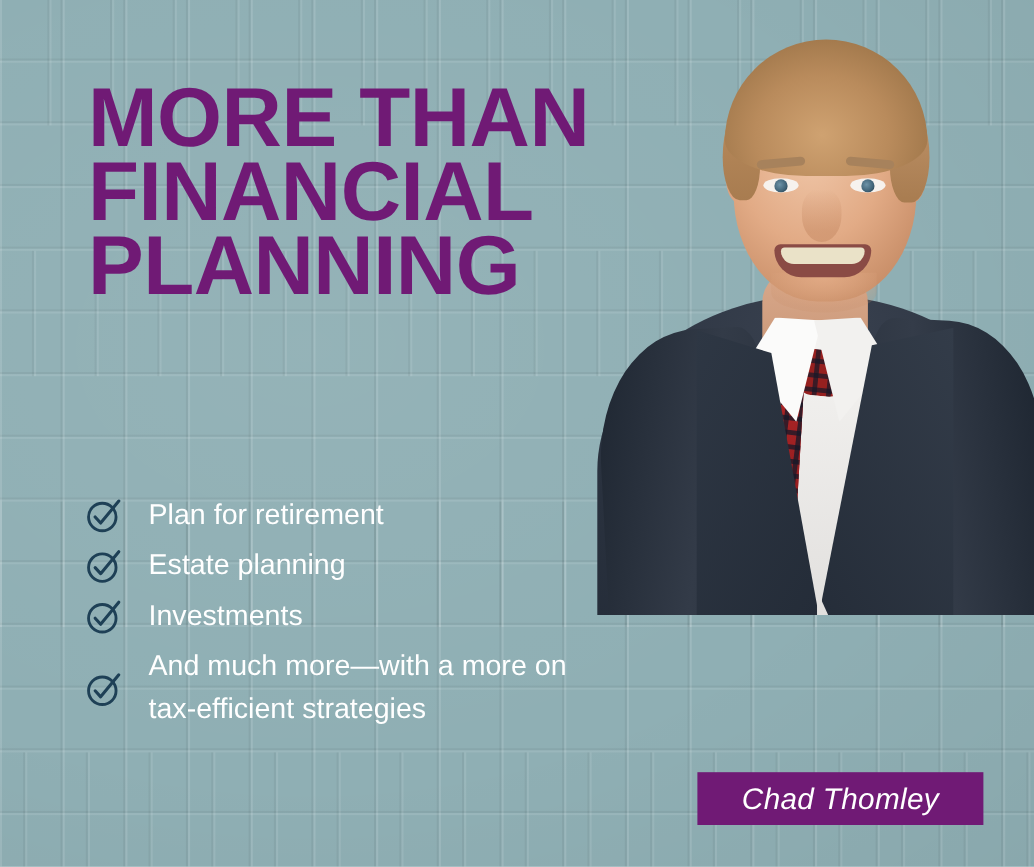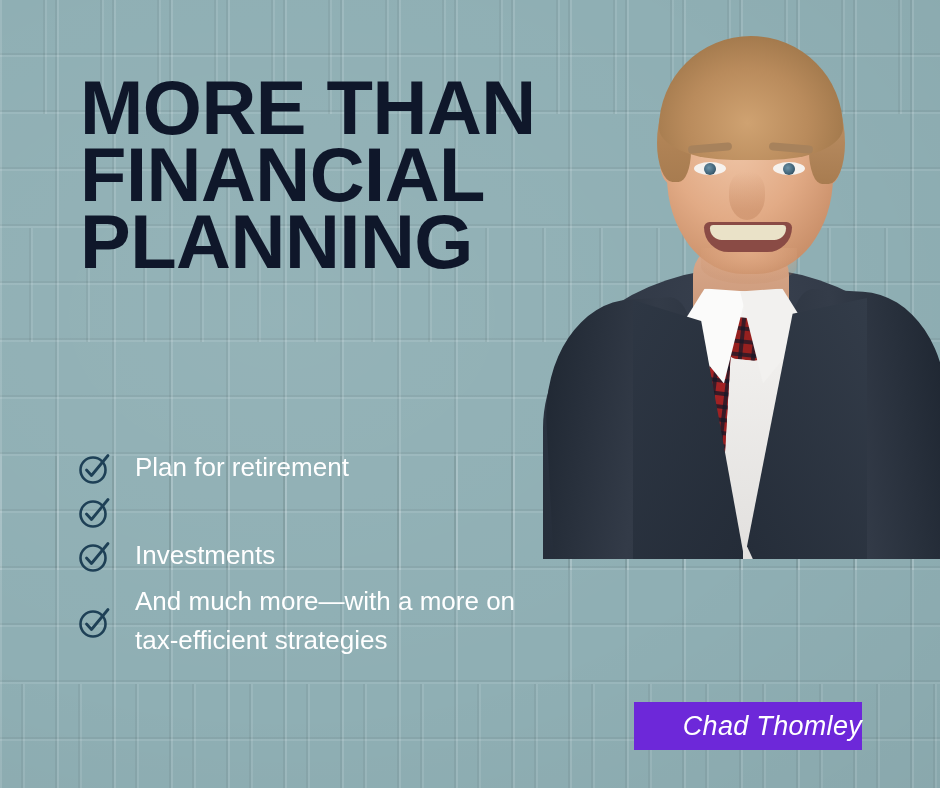--- a/index.html
+++ b/index.html
@@ -54,21 +54,21 @@
     background:
       radial-gradient(130% 110% at 30% 40%, rgba(255,255,255,0.05) 0%, rgba(0,0,0,0.0) 45%, rgba(0,0,0,0.07) 100%);
   }
 
   
   .headline {
     position: absolute;
     left: 80px;
     top: 74px;
     width: 540px;
-    color: #0f172a;
+    color: #701a75;
     font-size: 76px;
     line-height: 67px;
     font-weight: bold;
     letter-spacing: -0.5px;
     white-space: pre-line;
     text-transform: uppercase;
   }
   .subhead {
     position: absolute;
     left: 40px;
@@ -353,26 +353,26 @@
     height: 36px;
     background: radial-gradient(60% 80% at 50% 10%, rgba(226,171,134,0.9), rgba(201,143,105,0.2));
     border-radius: 0 0 50% 50%;
   }
 
   
   .name-badge {
     position: absolute;
     left: 634px;
     top: 702px;
-    width: 228px;
+    width: 260px;
     height: 48px;
-    background: #6d28d9;
+    background: #701a75;
     display: flex;
     align-items: center;
-    justify-content: flex-end;
+    justify-content: center;
   }
   .name-badge span {
     color: #ffffff;
     font-size: 27px;
     font-style: italic;
     font-weight: normal;
     letter-spacing: 0.3px;
   }
 </style>
 </head>
@@ -437,20 +437,21 @@
       <span class="bullet-text">Plan for retirement</span>
     </div>
 
     <div class="bullet-row">
       <span class="bullet-icon">
         <svg width="33" height="33" viewBox="0 0 33 33">
           <circle cx="15" cy="18" r="12.5" fill="none" stroke="#1E4056" stroke-width="2.6"></circle>
           <path d="M8.5 18 L13.5 23.5 L30 3.5" fill="none" stroke="#1E4056" stroke-width="2.8" stroke-linecap="round" stroke-linejoin="round"></path>
         </svg>
       </span>
+      <span class="bullet-text">Estate planning</span>
     </div>
 
     <div class="bullet-row">
       <span class="bullet-icon">
         <svg width="33" height="33" viewBox="0 0 33 33">
           <circle cx="15" cy="18" r="12.5" fill="none" stroke="#1E4056" stroke-width="2.6"></circle>
           <path d="M8.5 18 L13.5 23.5 L30 3.5" fill="none" stroke="#1E4056" stroke-width="2.8" stroke-linecap="round" stroke-linejoin="round"></path>
         </svg>
       </span>
       <span class="bullet-text">Investments</span>

